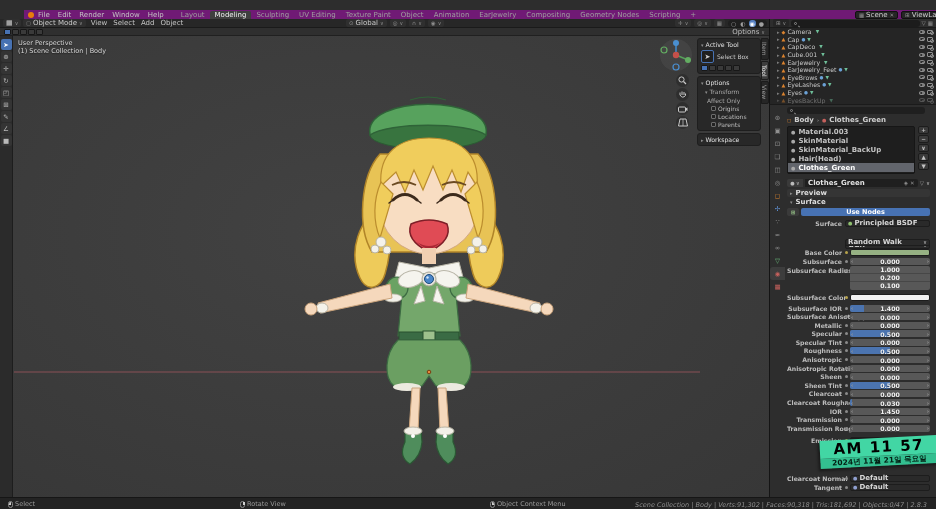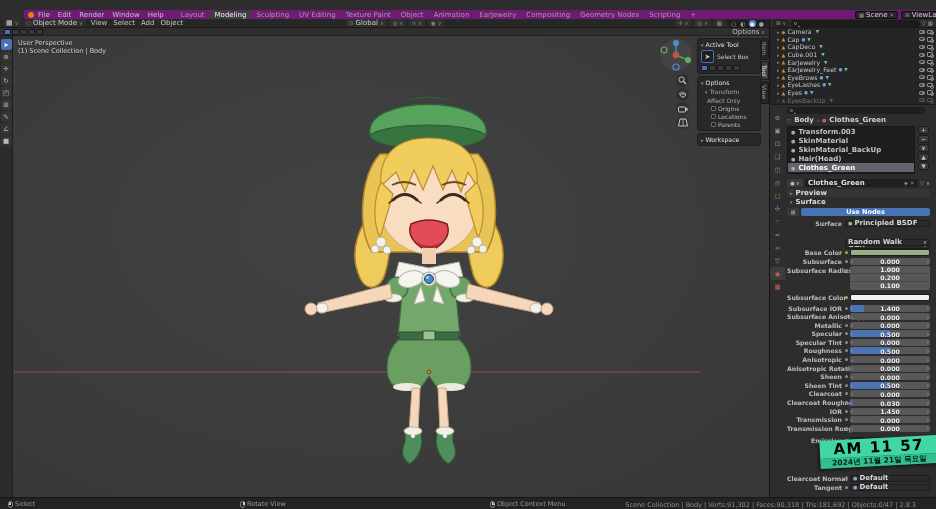--- a/index.html
+++ b/index.html
@@ -133,21 +133,21 @@
   .clock-date { color:#031f14; font-size:7.5px; font-weight:bold; text-align:center; line-height:10px; }
 
   
   .statusbar { left:0; top:497px; width:936px; height:12px; background:#232323; border-top:1px solid #161616; color:#9a9a9a; font-size:6.5px; }
   .hint { position:absolute; top:2px; display:flex; align-items:center; gap:2px; }
   .mouse { display:inline-block; width:5px; height:7px; border:1px solid #8a8a8a; border-radius:2.5px; position:relative; }
   .mouse i { position:absolute; top:0; width:2px; height:3px; background:#cfcfcf; }
   .mouse.left i { left:0; border-radius:2px 0 0 0; }
   .mouse.mid i { left:1.5px; }
   .mouse.right i { right:0; border-radius:0 2px 0 0; }
-  .stats { position:absolute; right:20px; top:2.5px; color:#8f8f8f; }
+  .stats { position:absolute; right:9px; top:2.5px; color:#8f8f8f;font-style:italic; }
 </style>
 </head>
 <body>
 
 <div id="app">
 
 
   <div class="abs menubar">
     <span class="blogo"></span>
     <span><span class="menu">File</span><span class="menu">Edit</span><span class="menu">Render</span><span class="menu">Window</span><span class="menu">Help</span></span>
@@ -664,21 +664,21 @@
         <span class="obj">◻</span>
         <span>Body</span>
         <span class="chev">›</span>
         <span class="mat">●</span>
         <span>Clothes_Green</span>
       </div>
 
       <div class="slotlist">
         <div class="slotrow">
           <span class="slot-dot">●</span>
-          <span>Transform.003</span>
+          <span>Material.003</span>
         </div>
 
         <div class="slotrow">
           <span class="slot-dot">●</span>
           <span>SkinMaterial</span>
         </div>
 
         <div class="slotrow">
           <span class="slot-dot">●</span>
           <span>SkinMaterial_BackUp</span>

